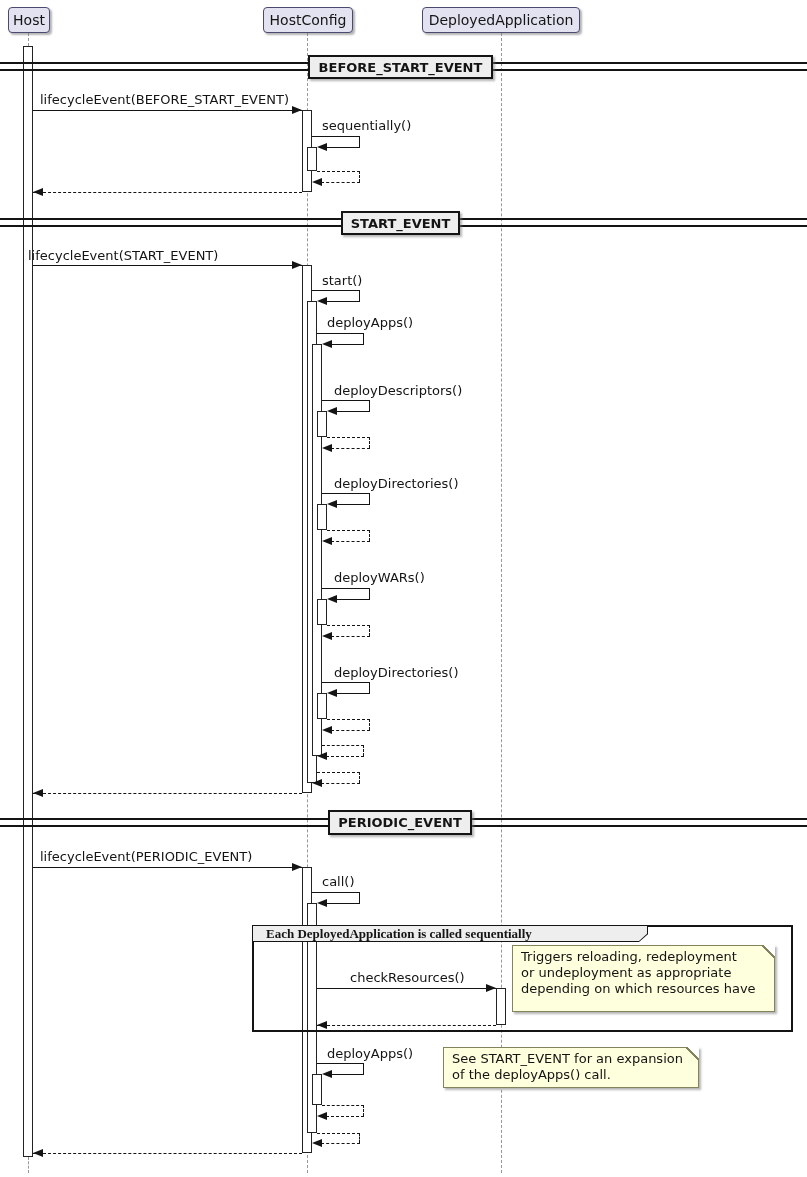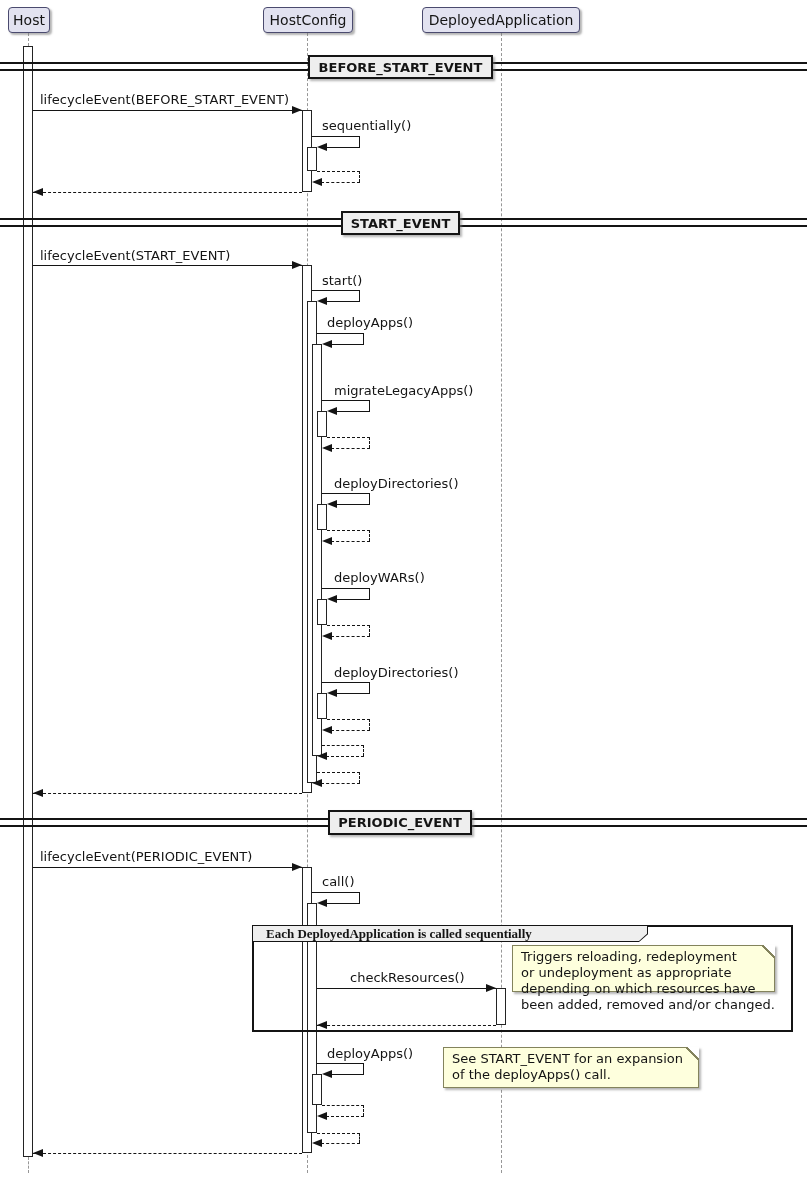--- a/index.html
+++ b/index.html
@@ -68,21 +68,21 @@
     <div class="ghead" style="left: 252px; top: 925px; width: 396px; height: 17px;"></div>
     <div class="ghead-in" style="left: 253px; top: 926px; width: 394px; height: 15px;"></div>
     <div class="gtitle" style="left: 266px; top: 926px; font-family: Liberation Serif, serif;">Each DeployedApplication is called sequentially</div>
     <div class="hline" style="left: 33px; top: 110px; width: 269px;"></div>
     <div class="ah-r" style="left: 292px; top: 106px;"></div>
     <div class="mlabel" style="left: 40px; top: 92px;">lifecycleEvent(BEFORE_START_EVENT)</div>
     <div class="hline dashed" style="left: 33px; top: 192px; width: 269px;"></div>
     <div class="ah-l" style="left: 33px; top: 188px;"></div>
     <div class="hline" style="left: 33px; top: 265px; width: 269px;"></div>
     <div class="ah-r" style="left: 292px; top: 261px;"></div>
-    <div class="mlabel" style="left: 40px; top: 248px;">lifecycleEvent(START_EVENT)</div>
+    <div class="mlabel" style="left: 28px; top: 248px;">lifecycleEvent(START_EVENT)</div>
     <div class="hline dashed" style="left: 33px; top: 793px; width: 269px;"></div>
     <div class="ah-l" style="left: 33px; top: 789px;"></div>
     <div class="hline" style="left: 33px; top: 867px; width: 269px;"></div>
     <div class="ah-r" style="left: 292px; top: 863px;"></div>
     <div class="mlabel" style="left: 40px; top: 849px;">lifecycleEvent(PERIODIC_EVENT)</div>
     <div class="hline" style="left: 317px; top: 988px; width: 179px;"></div>
     <div class="ah-r" style="left: 486px; top: 984px;"></div>
     <div class="mlabel" style="left: 323px; top: 970px; margin-left: 27px;">checkResources()</div>
     <div class="hline dashed" style="left: 317px; top: 1025px; width: 179px;"></div>
     <div class="ah-l" style="left: 317px; top: 1021px;"></div>
@@ -96,21 +96,21 @@
     <div class="hline" style="left: 326px; top: 301px; width: 34px;"></div>
     <div class="ah-l" style="left: 317px; top: 297px;"></div>
     <div class="mlabel" style="left: 322px; top: 273px;">start()</div>
     <div class="loop" style="left: 317px; top: 333px; width: 47px; height: 11px;"></div>
     <div class="hline" style="left: 331px; top: 344px; width: 33px;"></div>
     <div class="ah-l" style="left: 322px; top: 340px;"></div>
     <div class="mlabel" style="left: 327px; top: 315px;">deployApps()</div>
     <div class="loop" style="left: 322px; top: 400px; width: 48px; height: 11px;"></div>
     <div class="hline" style="left: 336px; top: 411px; width: 34px;"></div>
     <div class="ah-l" style="left: 327px; top: 407px;"></div>
-    <div class="mlabel" style="left: 334px; top: 383px;">migrateLegacyApps()</div>
+    <div class="mlabel" style="left: 334px; top: 383px;">deployDescriptors()</div>
     <div class="loop" style="left: 322px; top: 493px; width: 48px; height: 11px;"></div>
     <div class="hline" style="left: 336px; top: 504px; width: 34px;"></div>
     <div class="ah-l" style="left: 327px; top: 500px;"></div>
     <div class="mlabel" style="left: 334px; top: 476px;">deployDirectories()</div>
     <div class="loop" style="left: 322px; top: 588px; width: 48px; height: 11px;"></div>
     <div class="hline" style="left: 336px; top: 599px; width: 34px;"></div>
     <div class="ah-l" style="left: 327px; top: 595px;"></div>
     <div class="mlabel" style="left: 334px; top: 570px;">deployWARs()</div>
     <div class="loop" style="left: 322px; top: 682px; width: 48px; height: 11px;"></div>
     <div class="hline" style="left: 336px; top: 693px; width: 34px;"></div>
@@ -147,26 +147,25 @@
     <div class="ah-l" style="left: 312px; top: 779px;"></div>
     <div class="loop dashed" style="left: 322px; top: 1105px; width: 42px; height: 11px;"></div>
     <div class="hline dashed" style="left: 326px; top: 1116px; width: 38px;"></div>
     <div class="ah-l" style="left: 317px; top: 1112px;"></div>
     <div class="loop dashed" style="left: 317px; top: 1133px; width: 43px; height: 10px;"></div>
     <div class="hline dashed" style="left: 321px; top: 1143px; width: 39px;"></div>
     <div class="ah-l" style="left: 312px; top: 1139px;"></div>
     <div class="divbox" style="left: 308px; top: 55px; width: 185px; height: 24px;">BEFORE_START_EVENT</div>
     <div class="divbox" style="left: 341px; top: 211px; width: 119px; height: 24px;">START_EVENT</div>
     <div class="divbox" style="left: 328px; top: 810px; width: 144px; height: 25px;">PERIODIC_EVENT</div>
-    <div class="note" style="left: 512px; top: 945px; width: 263px; height: 47px;">
+    <div class="note" style="left: 512px; top: 945px; width: 263px; height: 67px;">
       <div class="fold"></div>
       <div class="note-line">Triggers reloading, redeployment</div>
       <div class="note-line">or undeployment as appropriate</div>
       <div class="note-line">depending on which resources have</div>
-      <div class="note-line">been added, removed and/or changed.</div>
     </div>
     <div class="note" style="left: 443px; top: 1047px; width: 256px; height: 41px;">
       <div class="fold"></div>
       <div class="note-line">See START_EVENT for an expansion</div>
       <div class="note-line">of the deployApps() call.</div>
     </div>
     <div class="pbox" style="left: 8px; top: 7px; width: 42px; height: 26px;">Host</div>
     <div class="pbox" style="left: 263px; top: 7px; width: 90px; height: 26px;">HostConfig</div>
     <div class="pbox" style="left: 422px; top: 7px; width: 158px; height: 26px;">DeployedApplication</div>
   </div>

